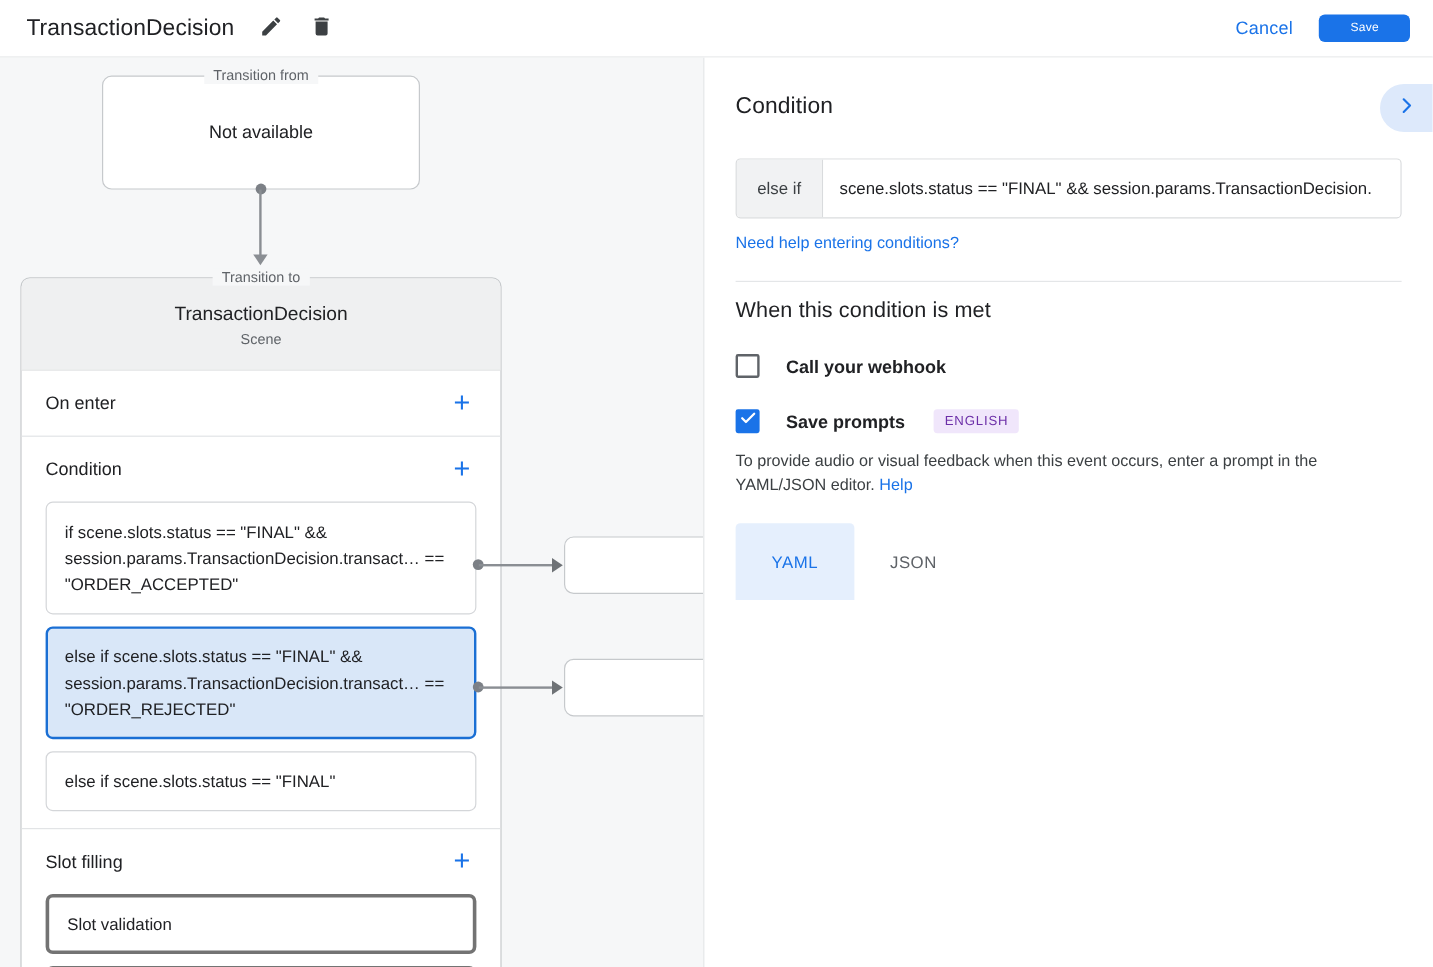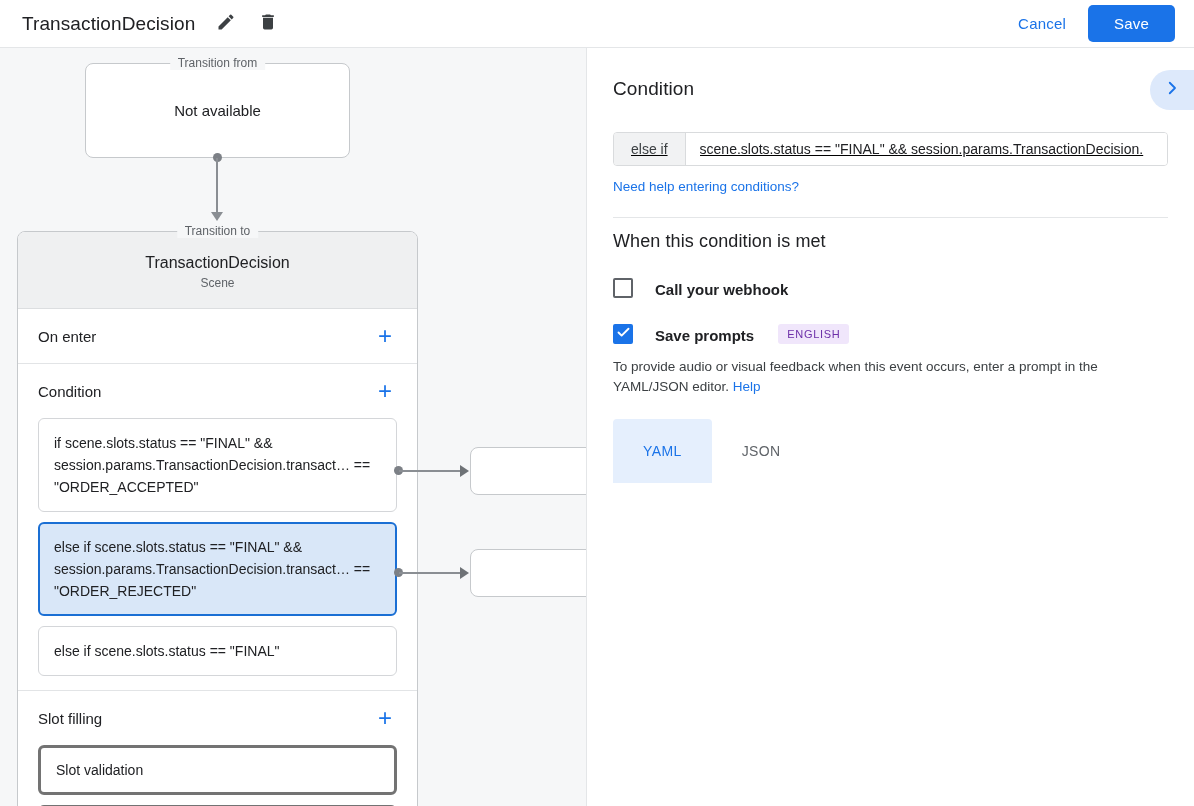--- a/index.html
+++ b/index.html
@@ -26,22 +26,22 @@
     border-radius: 50%; cursor: pointer; background: transparent; border: none;
   }
   .icon-btn:first-of-type { margin-left: 16px; }
   .topbar-spacer { flex: 1; }
   .cancel-btn {
     color: #1a73e8; font-size: 15px; font-weight: 500;
     background: none; border: none; cursor: pointer;
     padding: 8px 12px; margin-right: 10px; letter-spacing: .2px;
   }
   .save-btn {
-    background: #1a73e8; color: #fff; font-size: 15px; font-weight: 500;
-    border: none; border-radius: 5px; padding: 0 26px; height: 37px;
+    background: #1a73e8; color: #fff; font-size: 10px; font-weight: 500;
+    border: none; border-radius: 5px; padding: 0 26px; height: 23px;
     margin-right: 19px; cursor: pointer; letter-spacing: .2px;
     font-family: "Liberation Sans", sans-serif;
   }
 
   
   .canvas {
     position: absolute; top: 48px; left: 0; width: 586px; height: 758px;
     background: #f6f7f8; overflow: hidden;
   }
   .canvas-inner { position: relative; width: 586px; height: 758px; }
@@ -140,22 +140,22 @@
     padding-top: 30px;
   }
   .rp-title { font-size: 19px; color: #202124; letter-spacing: .1px; }
   .chev-btn {
     width: 44px; height: 40px; border-radius: 22px 0 0 22px;
     background: #dde9fb; display: flex; align-items: center;
     justify-content: center; cursor: pointer; margin-right: -26px;
     margin-top: -8px;
   }
   .cond-input-row {
-    display: flex; margin-top: 22px; height: 34px;
-    border: 1px solid #d9dbdd; border-radius: 4px; overflow: hidden; text-decoration: underline;
+    display: flex; margin-top: 22px; height: 50px;
+    border: 1px solid #d9dbdd; border-radius: 4px; overflow: hidden;
   }
   .cond-prefix {
     background: #f1f2f3; border-right: 1px solid #d9dbdd;
     display: flex; align-items: center; padding: 0 17px;
     font-size: 14px; color: #3c4043; white-space: nowrap;
   }
   .cond-value {
     flex: 1; display: flex; align-items: center; padding: 0 14px;
     font-size: 14px; color: #202124; white-space: nowrap; overflow: hidden;
     background: #fff; border: none; outline: none;

